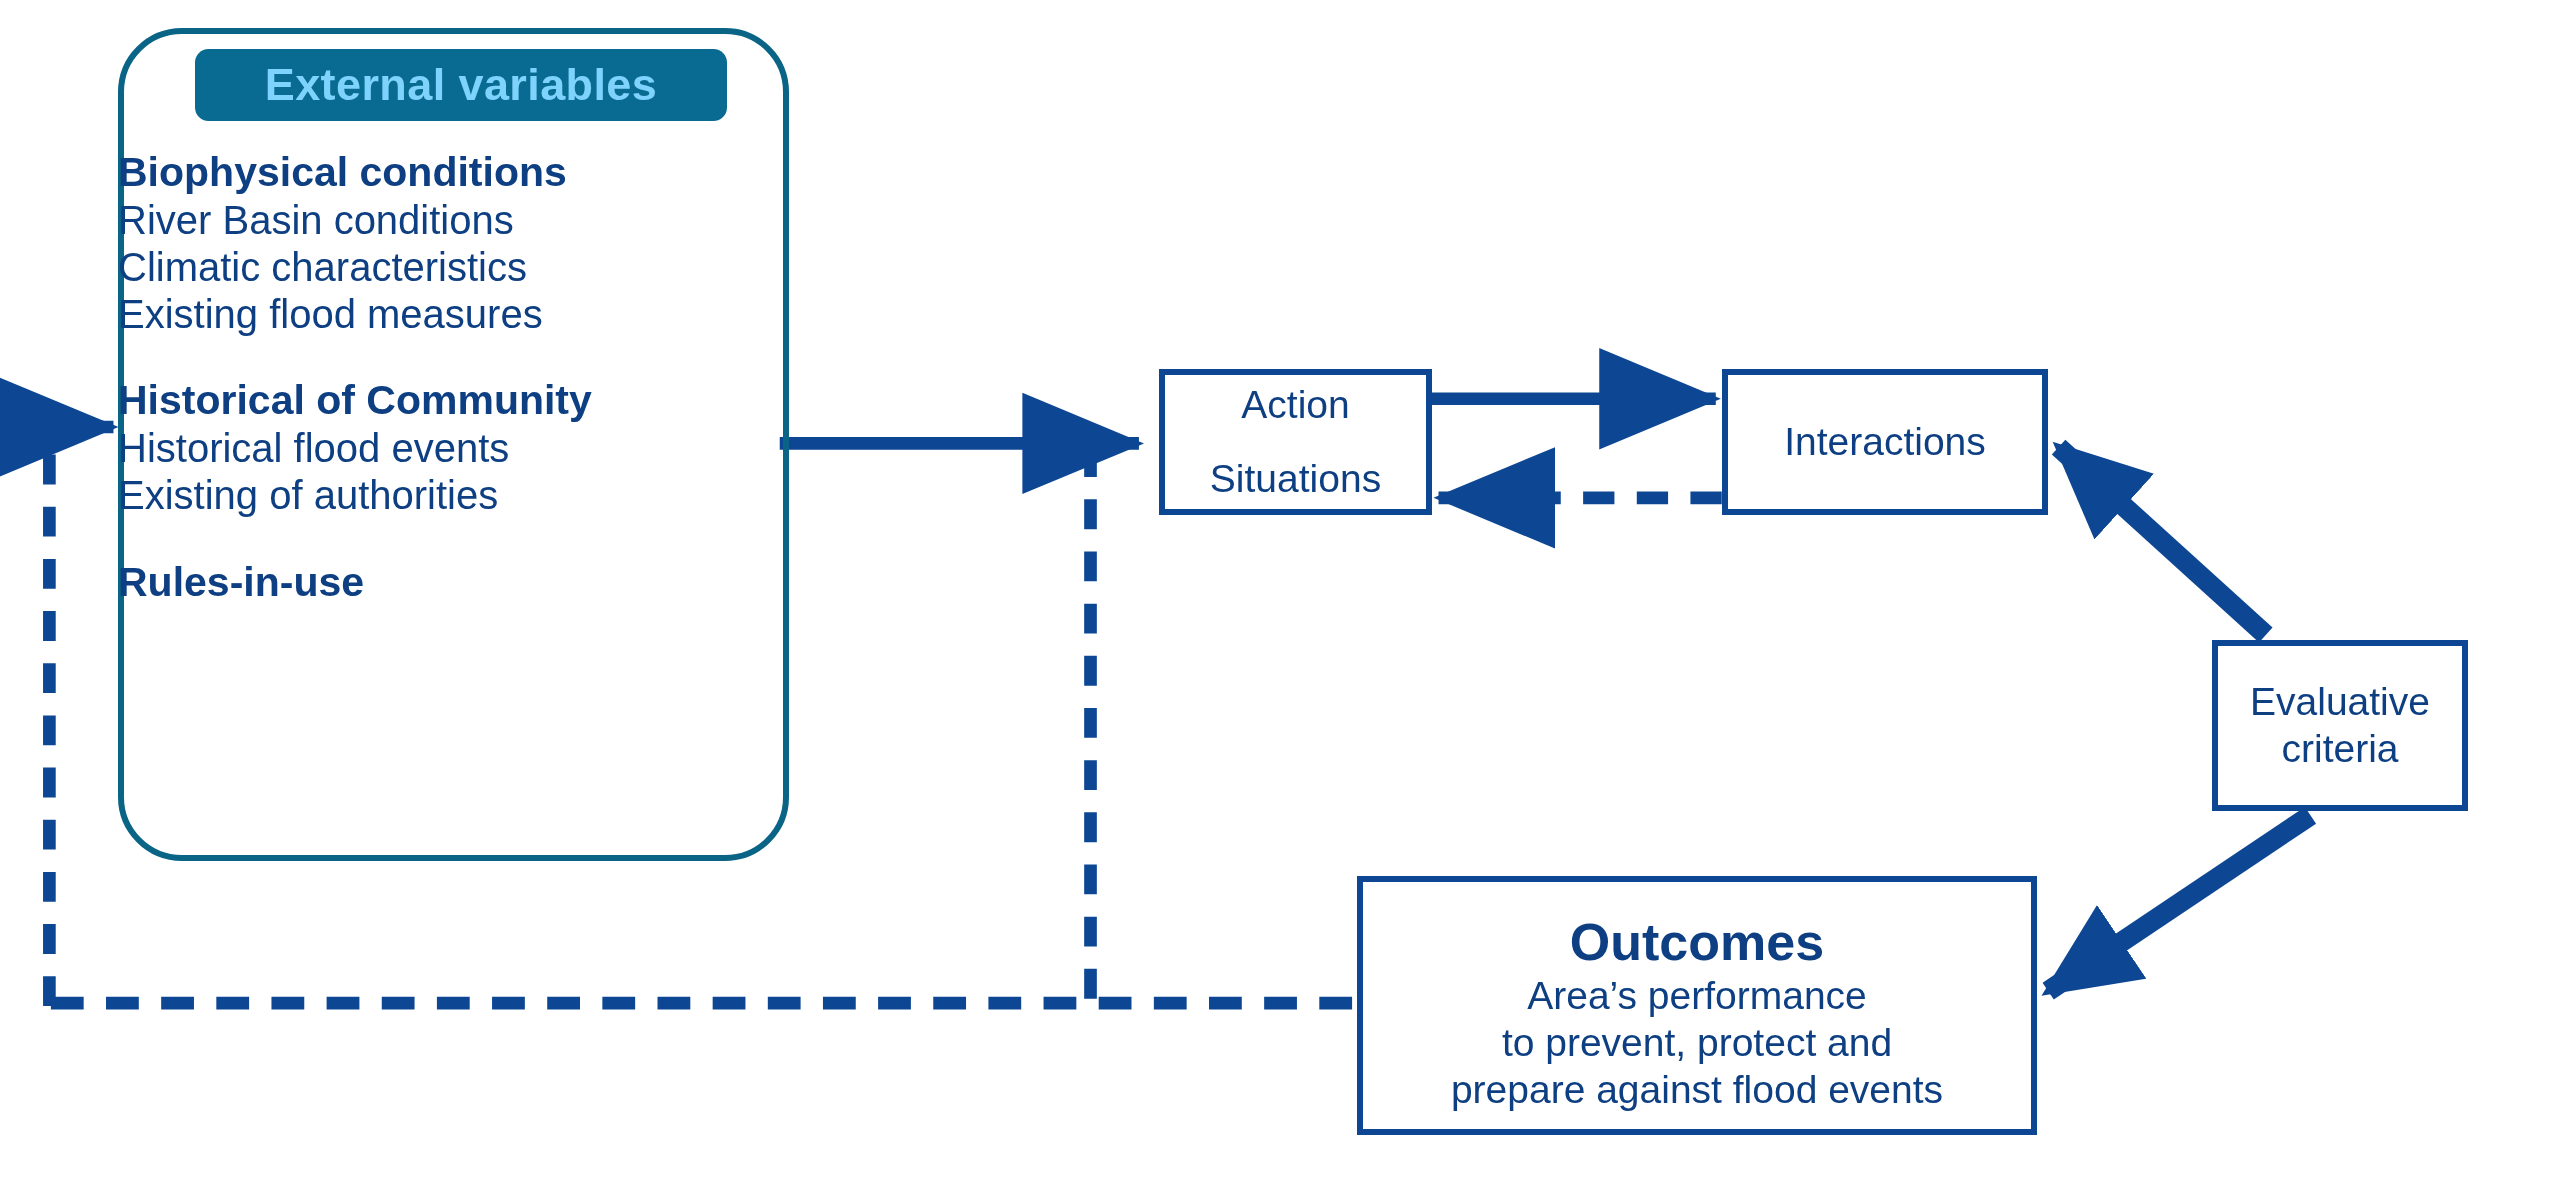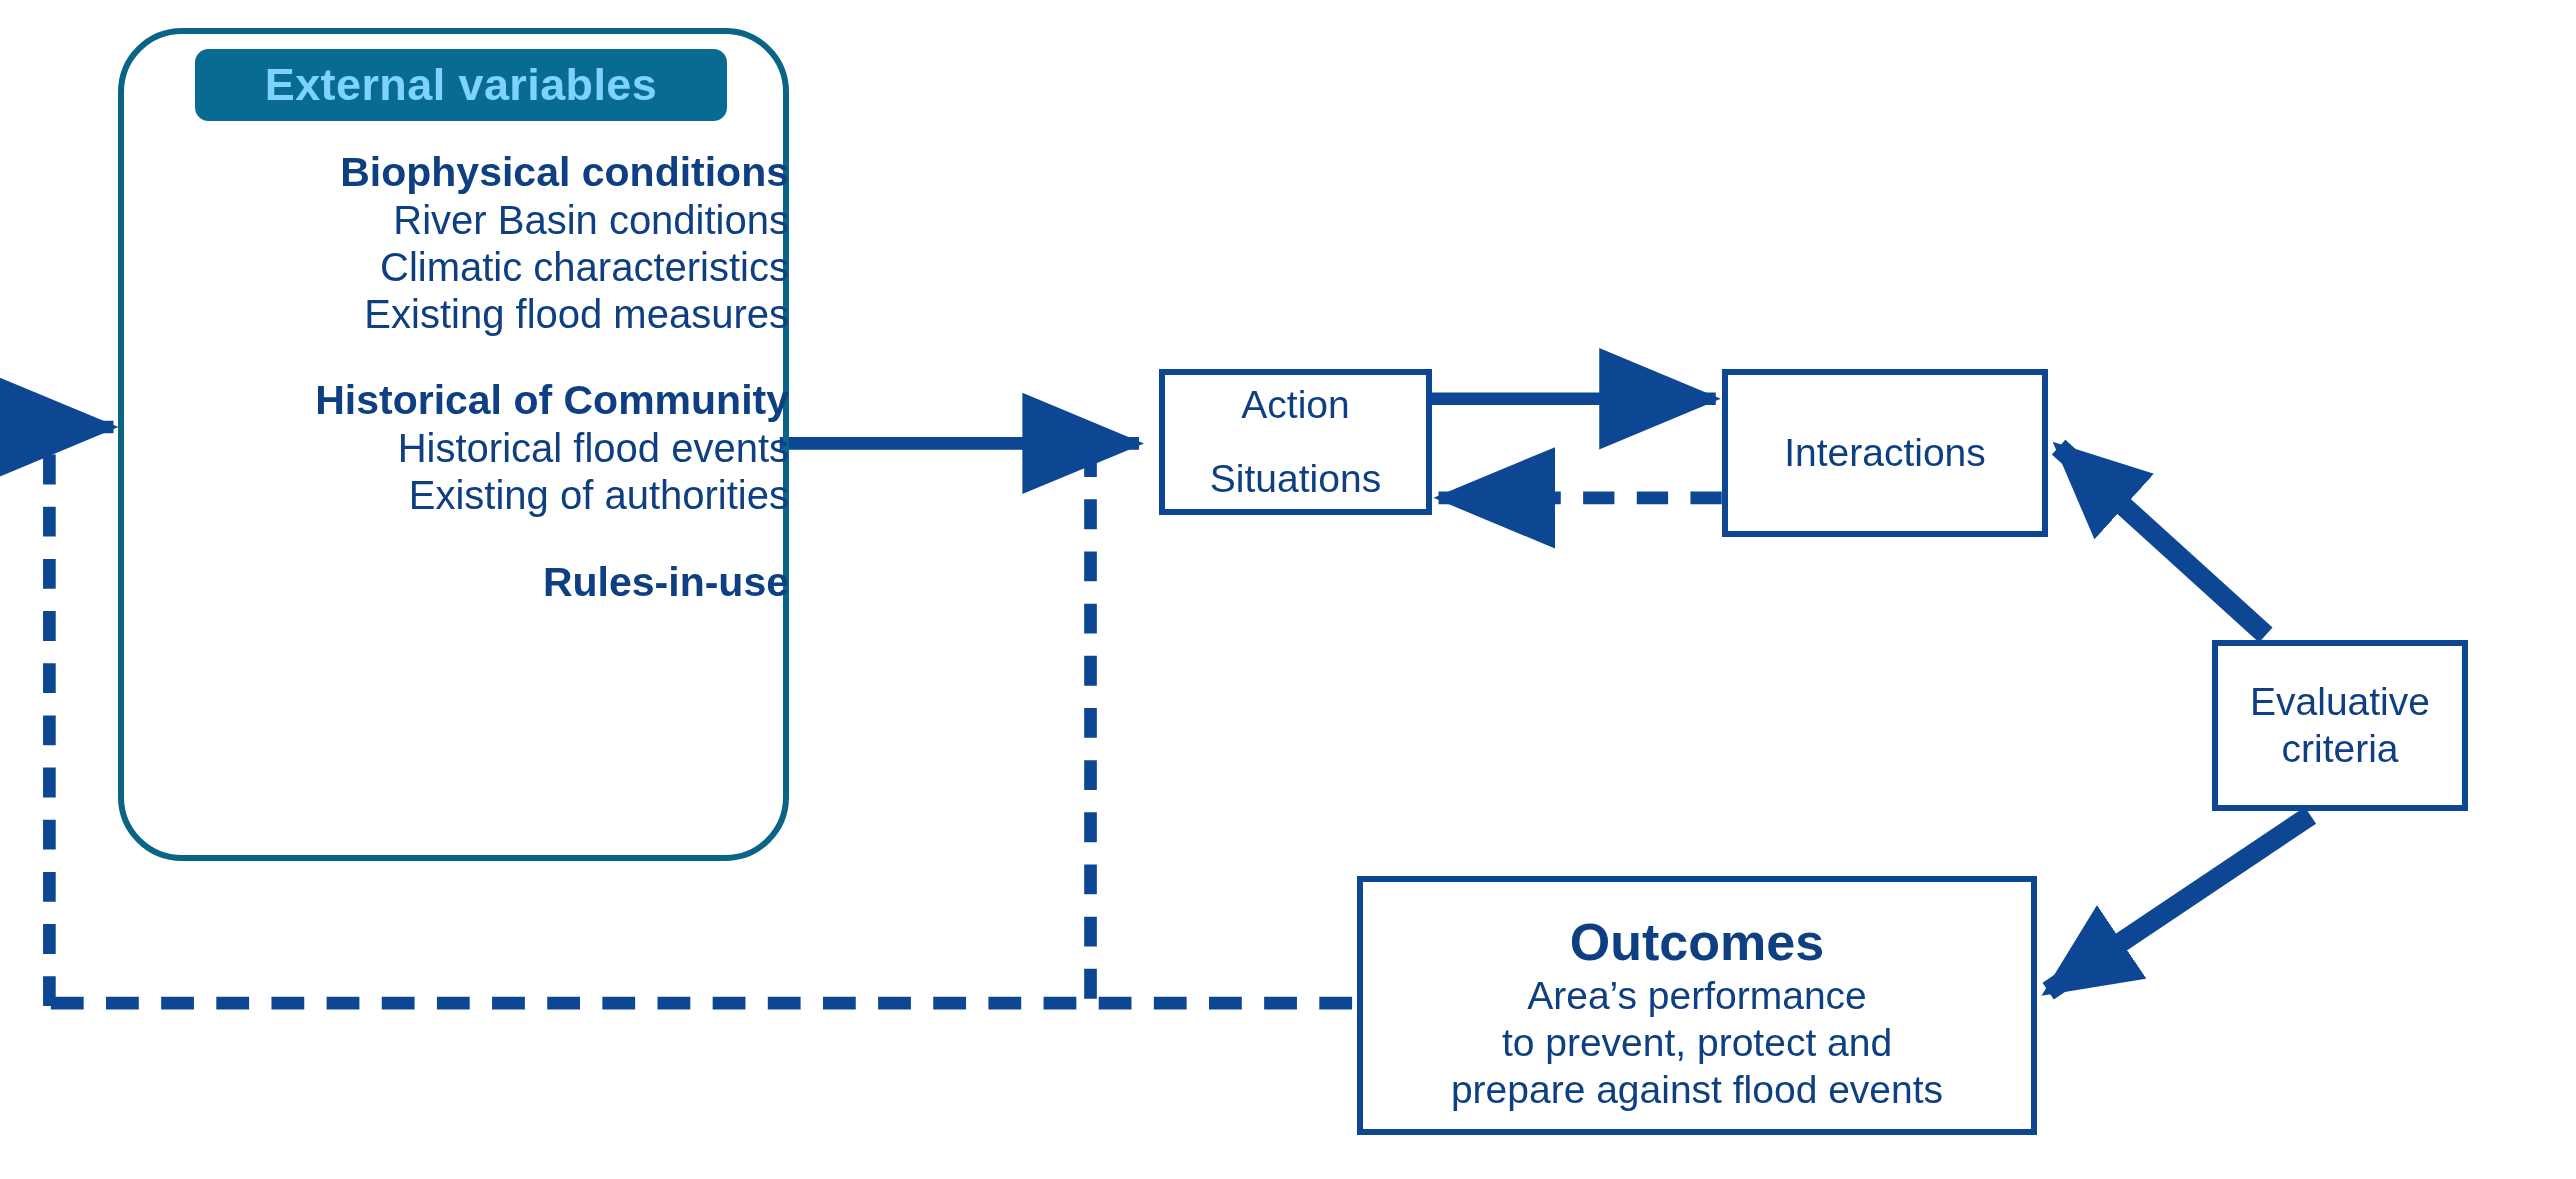--- a/index.html
+++ b/index.html
@@ -53,21 +53,21 @@
     font-weight: bold;
     letter-spacing: 0.4px;
     box-sizing: border-box;
   }
 
   .ext-content {
     position: absolute;
     left: 118px;
     top: 149px;
     width: 671px;
-    text-align: right;
+    text-align: left;
     color: #0d3f82;
   }
   .ev-group { margin-bottom: 40px; }
   .ev-group:last-child { margin-bottom: 8px; }
   .ev-head {
     font-size: 41px;
     font-weight: bold;
     line-height: 1.17;
     color: #0d3f82;
   }
@@ -90,21 +90,21 @@
     color: #0d3f82;
     text-align: center;
   }
   .node .line { display: block; }
 
   #node-action-situations {
     left: 1159px; top: 369px; width: 273px; height: 146px;
     font-size: 39px; line-height: 1.18; gap: 28px;
   }
   #node-interactions {
-    left: 1722px; top: 369px; width: 326px; height: 168px;
+    left: 1722px; top: 369px; width: 326px; height: 146px;
     font-size: 39px;
   }
   #node-evaluative-criteria {
     left: 2212px; top: 640px; width: 256px; height: 171px;
     font-size: 39px; line-height: 1.2;
   }
   #node-outcomes {
     left: 1357px; top: 876px; width: 680px; height: 259px;
     font-size: 39px; line-height: 1.2;
   }

